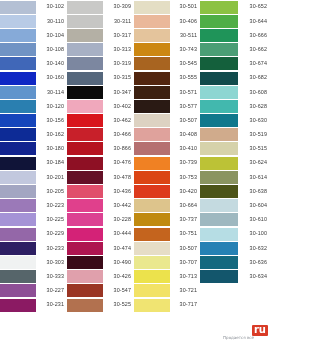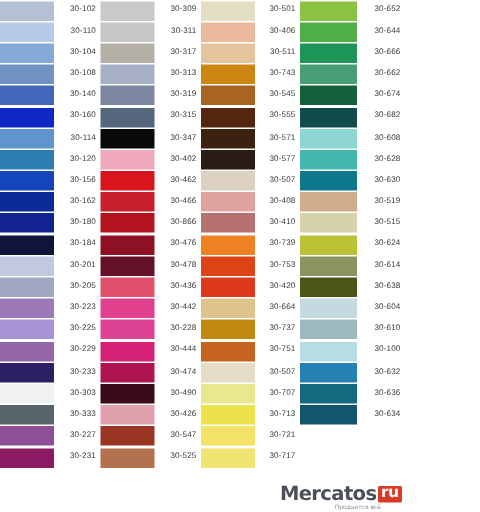--- a/index.html
+++ b/index.html
@@ -442,19 +442,18 @@
         <div class="lbl">30-636</div>
       </div>
       <div class="row">
         <div class="sw" title="30-634" style="background: rgb(19, 86, 108);"></div>
         <div class="lbl">30-634</div>
       </div>
     </div>
 
   <div class="logo">
     <div class="logo-main">
-      <span class="logo-word">Mercatos</span>
       <span class="logo-badge">ru</span>
     </div>
     <div class="logo-tag">Продается всё</div>
   </div>
 
 </div>
 
 </body></html>

